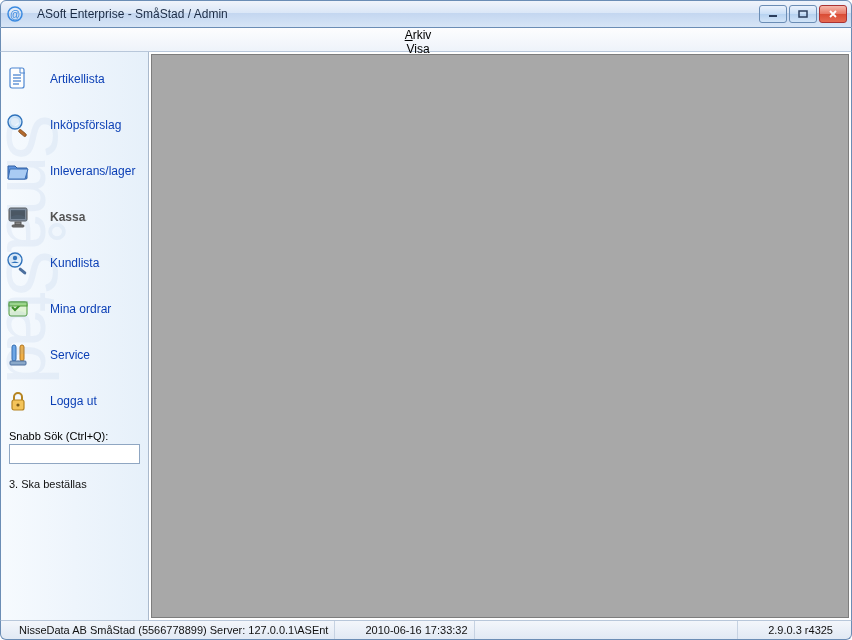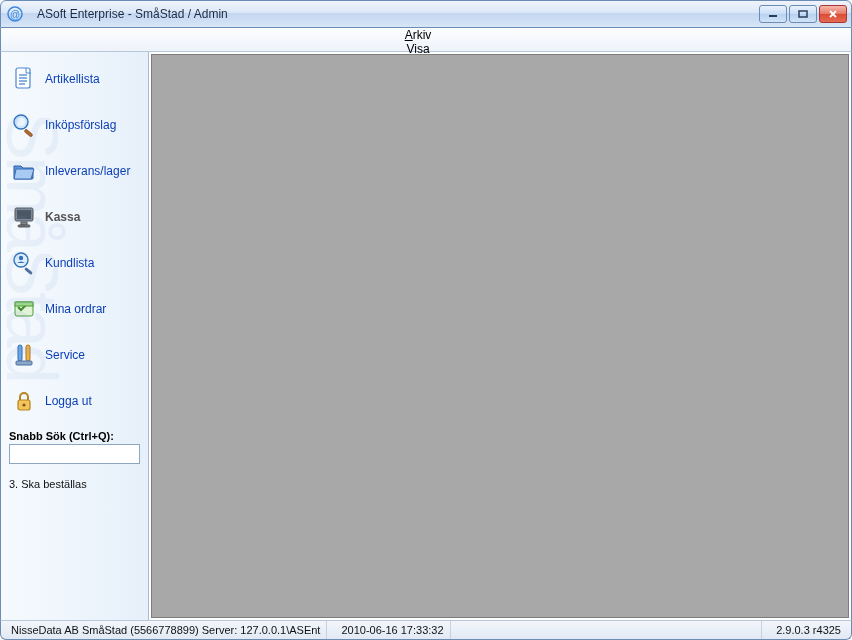--- a/index.html
+++ b/index.html
@@ -75,53 +75,53 @@
     transform: rotate(0deg);
     letter-spacing: -4px;
     pointer-events: none;
     white-space: nowrap;
     writing-mode: vertical-rl;
     text-orientation: sideways;
   }
   .nav-list { list-style: none; }
   .nav-item {
     display: flex; align-items: center;
-    height: 46px; padding: 0 8px; gap: 6px;
+    height: 46px; padding: 0 2px; gap: 17px;
     cursor: pointer;
   }
   .nav-item .nav-icon {
     width: 30px; height: 30px; flex: 0 0 30px;
     display: flex; align-items: center; justify-content: center;
   }
   .nav-item .nav-label {
     color: #0b3fb5; font-size: 12px;
   }
   .nav-item.disabled .nav-label { color: #555; font-weight: bold; }
   .search-block { padding: 6px 8px 4px 8px; }
-  .search-label { font-size: 11px; color: #000; margin-bottom: 2px; display: block; font-weight: bold; }
+  .search-label { font-size: 11px; color: #000; margin-bottom: 2px; display: block; }
   .search-input {
     width: 100%; height: 20px; border: 1px solid #8fa6c2;
     background: #fff; font-size: 12px; padding: 0 3px;
   }
   .sidebar-note { padding: 10px 8px; font-size: 11px; color: #111; }
   .canvas {
     flex: 1;
     background: #a8a8a8;
     border: 1px solid #7d7d7d;
     margin: 2px;
   }
   
   .statusbar {
     height: 20px;
     background: linear-gradient(to bottom, #f3f6fb, #e1e9f4);
     border: 1px solid #6b8db5; border-top: 1px solid #b8c7da;
     border-radius: 0 0 6px 6px;
     display: flex; align-items: center;
     font-size: 11px; color: #111;
-    padding: 0 4px; gap: 8px;
+    padding: 0 12px; gap: 24px;
   }
   .status-cell { padding: 0 6px; border-right: 1px solid #c6d2e2; height: 100%; display: flex; align-items: center; }
   .status-cell.last { border-right: none; }
   .status-fill { flex: 1; border-right: 1px solid #c6d2e2; height: 100%; }
 </style>
 </head>
 <body>
 
 <div class="titlebar">
   <span class="app-icon">

